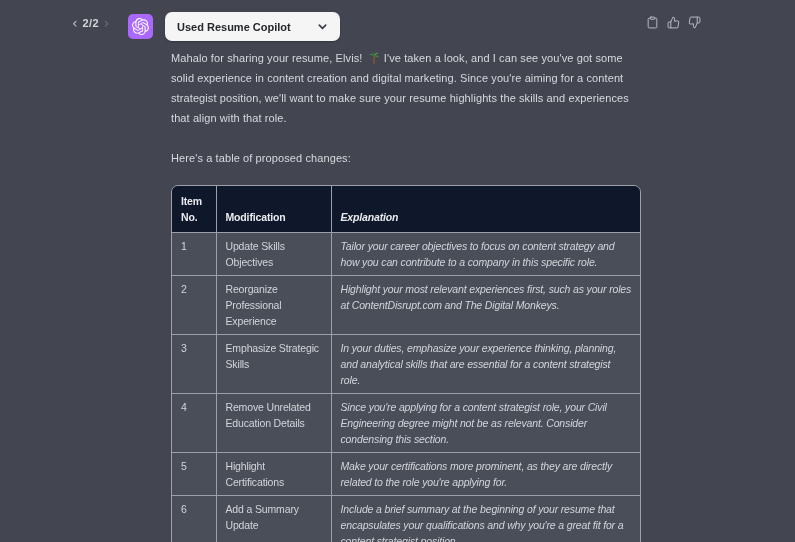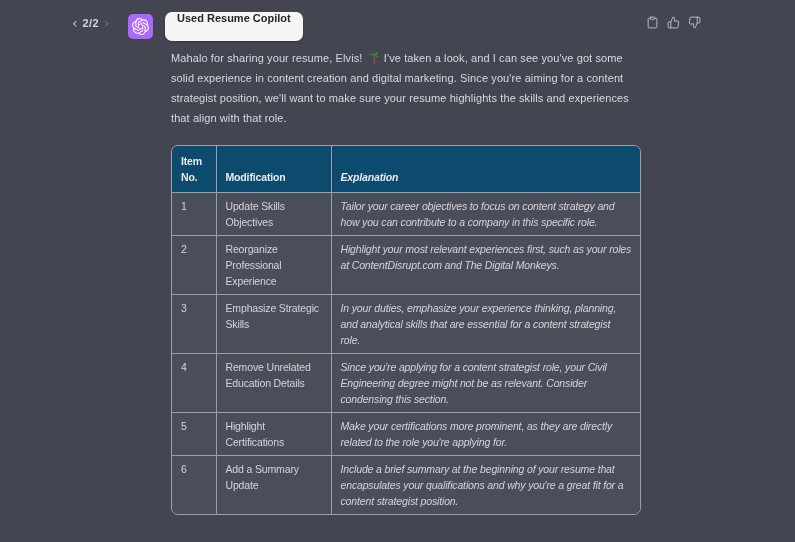--- a/index.html
+++ b/index.html
@@ -29,23 +29,22 @@
     width: 25px; height: 25px; border-radius: 5px;
     background: #ab68ff;
     display: flex; align-items: center; justify-content: center;
   }
   .avatar svg { width: 17px; height: 17px; fill: #ffffff; }
 
   .plugin-pill {
     position: absolute; left: 165px; top: 12px; height: 29px;
     display: flex; align-items: center; gap: 26px;
     background: #f5f5f6; border: none; border-radius: 7px;
-    padding: 0 12px; cursor: pointer;
+    padding: 6px 12px; cursor: pointer;
     box-shadow: 0 1px 2px rgba(0,0,0,0.25);
-    flex-direction: column;
   }
   .plugin-pill .pill-label {
     font-size: 11px; font-weight: bold; color: #24262b;
     font-family: "Liberation Sans", sans-serif;
   }
   .plugin-pill svg { width: 11px; height: 11px; stroke: #3a3d44; }
 
   .msg-actions {
     position: absolute; left: 646px; top: 16px;
     display: flex; align-items: center; gap: 8px;
@@ -81,21 +80,21 @@
     padding: 5px 9px;
     font-size: 10.5px;
     line-height: 16px;
     letter-spacing: -0.15px;
     border-right: 1px solid #9ba0aa;
     border-bottom: 1px solid #9ba0aa;
   }
   th:last-child, td:last-child { border-right: none; font-style: italic; }
   tbody tr:last-child td { border-bottom: none; }
   thead th {
-    background: #0c4a6e;
+    background: #0f172a;
     color: #e9ebef;
     font-weight: bold;
     vertical-align: bottom;
     padding-top: 7px; padding-bottom: 7px;
   }
   tbody td {
     background: #4a4e58;
     color: #d3d5db;
     vertical-align: top;
   }
@@ -156,20 +155,21 @@
   <div class="message">
     <p class="lead"><span>Mahalo for sharing your resume, Elvis!</span>
       <span class="emoji-wrap"><svg viewBox="0 0 16 16" width="13" height="13" xmlns="http://www.w3.org/2000/svg">
         <path d="M8.6 15.2c.2-3.2.1-6.4.4-9.4" stroke="#8a5a2b" stroke-width="1.7" fill="none" stroke-linecap="round"></path>
         <path d="M9 6C7.4 3.6 4.8 3.2 2.6 4.8 5.2 5 6.9 5.2 9 6z" fill="#3d8b40"></path>
         <path d="M9 6c.5-2.9 2.6-4.4 5-3.4C12 3.4 10.3 4.6 9 6z" fill="#4caf50"></path>
         <path d="M9 6C7.2 5 6 2.6 7 1.1 8.3 2.6 9 4.1 9 6z" fill="#2e7d32"></path>
         <path d="M9 6c2.5-.9 4.9-.2 5.9 1.8C12.7 7.2 10.7 7 9 6z" fill="#388e3c"></path>
       </svg></span>
       <span>I've taken a look, and I can see you've got some solid experience in content creation and digital marketing. Since you're aiming for a content strategist position, we'll want to make sure your resume highlights the skills and experiences that align with that role.</span></p>
+    <p>Here's a table of proposed changes:</p>
 
     <div class="table-wrap">
       <table>
         <colgroup>
             <col class="c1">
             <col class="c2">
             <col class="c3">
           </colgroup>
         <thead>
           <tr>

